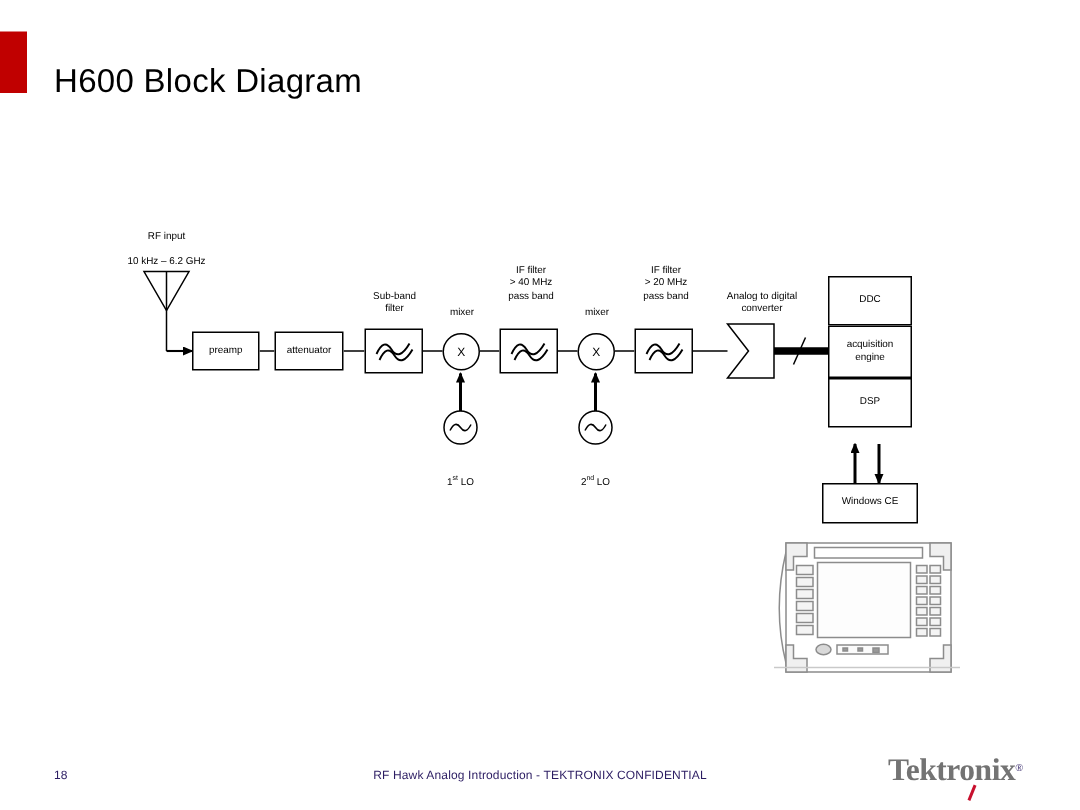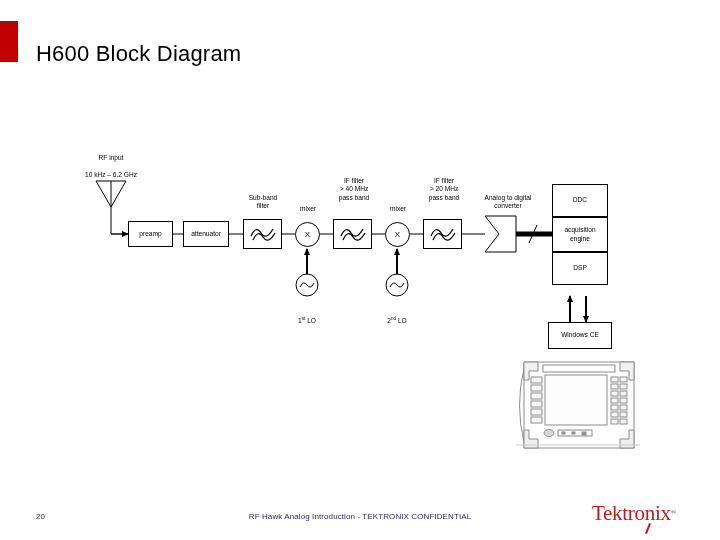--- a/index.html
+++ b/index.html
@@ -103,23 +103,23 @@
   }
   #brand-logo {
     position: absolute;
     left: 592px;
     top: 503px;
     width: 106px;
     height: 32px;
   }
   #brand-word {
     font-family: "Liberation Serif", serif;
-    font-weight: normal;
+    font-weight: bold;
     font-size: 21px;
-    color: #b91c1c;
+    color: #737373;
     letter-spacing: -0.3px;
     line-height: 21px;
   }
   #brand-tm {
     font-family: "Liberation Serif", serif;
     font-size: 7px;
     color: #2b1c62;
     vertical-align: super;
   }
   #brand-slash {
@@ -323,21 +323,21 @@
   </div>
 
   <div class="dg-box" style="left:552px; top:252px; width:56px; height:33px;">
     <span>DSP</span>
   </div>
 
   <div class="dg-box" style="left:548px; top:322px; width:64px; height:27px;">
     <span>Windows CE</span>
   </div>
 
-  <div id="footer-page">20</div>
+  <div id="footer-page">18</div>
   <div id="footer-text">RF Hawk Analog Introduction - TEKTRONIX CONFIDENTIAL</div>
 
   <div id="brand-logo">
     <span id="brand-word">Tektronix</span><span id="brand-tm">®</span>
     <div id="brand-slash"></div>
   </div>
 
 </div>
 
 </body></html>

